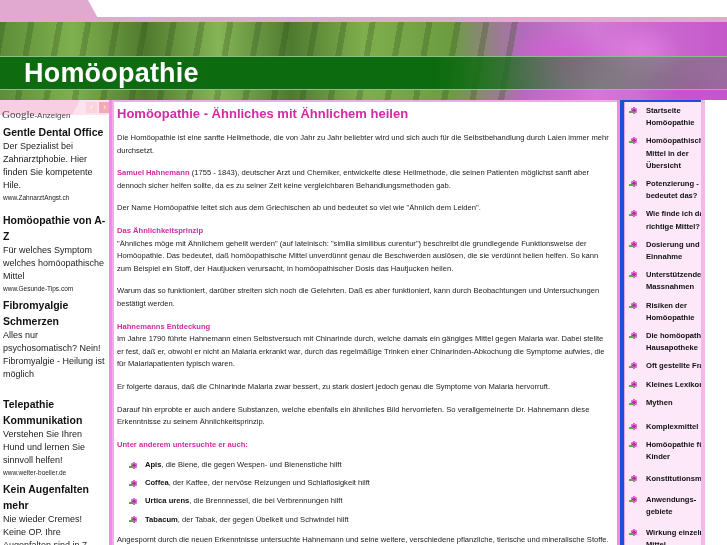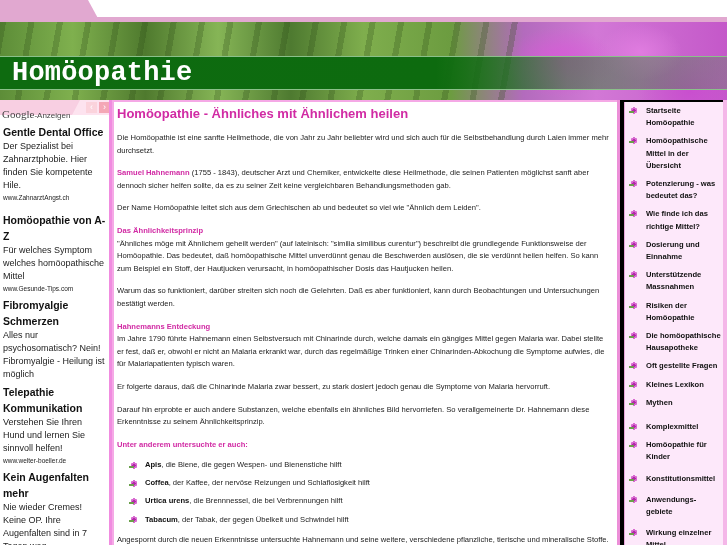--- a/index.html
+++ b/index.html
@@ -37,22 +37,22 @@
     position: absolute; left: 0; top: 0; width: 520px; height: 78px;
     background: repeating-linear-gradient(100deg, rgba(40,70,20,0.25) 0 6px, rgba(255,255,255,0) 6px 28px);
   }
   .banner-bar {
     position: absolute; left: 0; top: 34px; width: 727px; height: 34px;
     background: linear-gradient(90deg, #0e6b10 0%, #0d6b0f 60%, rgba(40,120,40,0.55) 78%, rgba(80,140,80,0.35) 100%);
     border-top: 1px solid #8bc08a;
     border-bottom: 1px solid #8bc08a;
   }
   .banner-title {
-    position: absolute; left: 12px; top: 36px;
-    font-family: Liberation Mono, monospace;
+    position: absolute; left: 24px; top: 36px;
+    font-family: Liberation Sans, sans-serif;
     font-weight: bold; font-size: 27px; color: #ffffff;
     letter-spacing: 0.2px;
   }
   
   .left-col {
     position: absolute; left: 0; top: 100px; width: 112px; height: 445px;
     background: #ffffff;
     border-right: 3px solid #f08ce0;
     overflow: hidden;
   }
@@ -113,22 +113,22 @@
   .flower-icon::before {
     content: ""; position: absolute; left: 1px; top: 1px; width: 8px; height: 7px;
     background: radial-gradient(circle at 50% 50%, #b22aa8 0 30%, #d86ad0 31% 60%, rgba(216,106,208,0) 61%);
   }
   .flower-icon::after {
     content: ""; position: absolute; left: 0; top: 5px; width: 5px; height: 2px;
     background: #6aa04a;
   }
   
   .right-col {
-    position: absolute; left: 617px; top: 100px; width: 110px; height: 445px;
-    background: #000000;
+    position: absolute; left: 617px; top: 100px; width: 88px; height: 445px;
+    background: #1d4ed8;
     border-left: 3px solid #ec8fd8;
     overflow: hidden;
   }
   .nav-inner {
     position: absolute; left: 4px; top: 2px; width: 100px; height: 443px;
     background: #fde8fa;
     border-left: 1px solid #e9a7dc;
     border-right: 1px solid #e9a7dc;
   }
   .right-edge {
@@ -171,21 +171,21 @@
   </div>
   <div class="ad">
     <div class="ad-title">Homöopathie von A-Z</div>
     <div class="ad-body">Für welches Symptom welches homöopathische Mittel</div>
     <div class="ad-url">www.Gesunde-Tips.com</div>
   </div>
   <div class="ad" style="margin-top:3px">
     <div class="ad-title u">Fibromyalgie Schmerzen</div>
     <div class="ad-body">Alles nur psychosomatisch? Nein! Fibromyalgie - Heilung ist möglich</div>
   </div>
-  <div class="ad" style="margin-top:3px">
+  <div class="ad" style="margin-top:15px">
     <div class="ad-title u">Telepathie Kommunikation</div>
     <div class="ad-body">Verstehen Sie Ihren Hund und lernen Sie sinnvoll helfen!</div>
     <div class="ad-url">www.welter-boeller.de</div>
   </div>
   <div class="ad" style="margin-top:3px">
     <div class="ad-title u">Kein Augenfalten mehr</div>
     <div class="ad-body">Nie wieder Cremes! Keine OP. Ihre Augenfalten sind in 7 Tagen weg.</div>
 
   </div>
 

